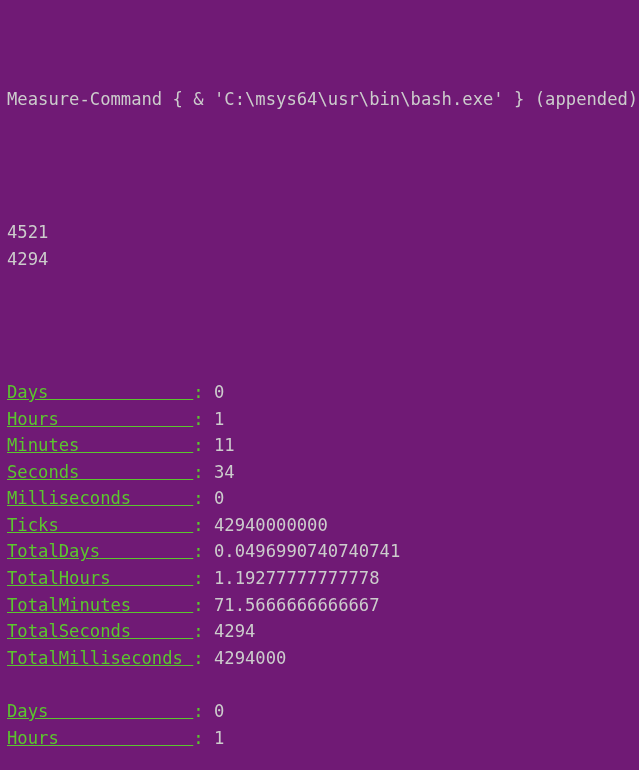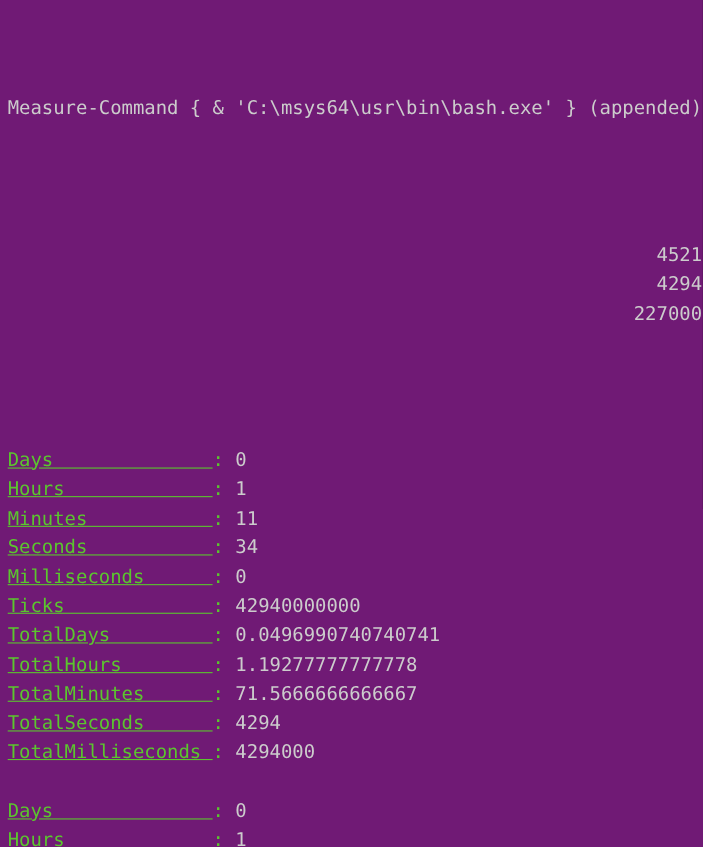--- a/index.html
+++ b/index.html
@@ -42,36 +42,36 @@
     white-space: pre;
     color: #cccccc;
   }
 
   .line.blank { color: transparent; }
 
   
   .lbl   { color: #5bc62e; text-decoration: underline; }
   .colon { color: #5bc62e; }
   .val   { color: #cccccc; }
-  .plain { color: #cccccc; text-align: right; }
+  .plain { color: #cccccc; }
 
   
   .clipped { color: #cccccc; }
 </style>
 </head>
 <body>
 
 <div id="terminal">
   <div class="screen">
 
     
     <div class="line clipped">Measure-Command { &amp; 'C:\msys64\usr\bin\bash.exe' } (appended)</div>
 
     
-    <div id="standalone-values"><div class="line plain">4521</div><div class="line plain">4294</div><div class="line plain">227000</div></div>
+    <div id="standalone-values"><div class="line plain">4521</div><div class="line plain">4294</div></div>
 
     
     <div id="blocks"><div><div class="line"><span class="lbl">Days              </span><span class="colon">: </span><span class="val">0</span></div><div class="line"><span class="lbl">Hours             </span><span class="colon">: </span><span class="val">1</span></div><div class="line"><span class="lbl">Minutes           </span><span class="colon">: </span><span class="val">11</span></div><div class="line"><span class="lbl">Seconds           </span><span class="colon">: </span><span class="val">34</span></div><div class="line"><span class="lbl">Milliseconds      </span><span class="colon">: </span><span class="val">0</span></div><div class="line"><span class="lbl">Ticks             </span><span class="colon">: </span><span class="val">42940000000</span></div><div class="line"><span class="lbl">TotalDays         </span><span class="colon">: </span><span class="val">0.0496990740740741</span></div><div class="line"><span class="lbl">TotalHours        </span><span class="colon">: </span><span class="val">1.19277777777778</span></div><div class="line"><span class="lbl">TotalMinutes      </span><span class="colon">: </span><span class="val">71.5666666666667</span></div><div class="line"><span class="lbl">TotalSeconds      </span><span class="colon">: </span><span class="val">4294</span></div><div class="line"><span class="lbl">TotalMilliseconds </span><span class="colon">: </span><span class="val">4294000</span></div></div><div class="line blank"> </div><div><div class="line"><span class="lbl">Days              </span><span class="colon">: </span><span class="val">0</span></div><div class="line"><span class="lbl">Hours             </span><span class="colon">: </span><span class="val">1</span></div></div></div>
 
     
 
     
 
   </div>
 </div>

